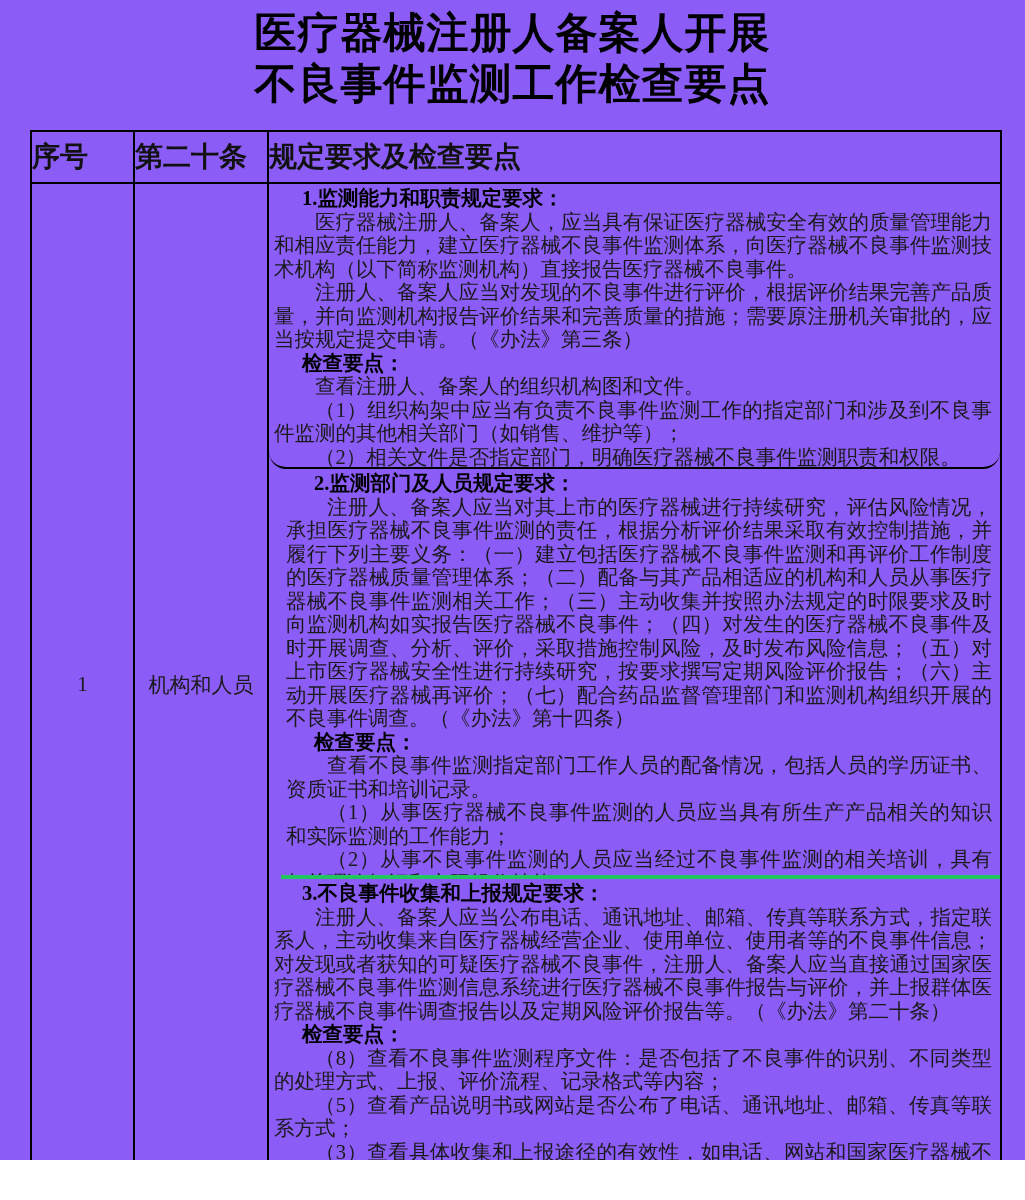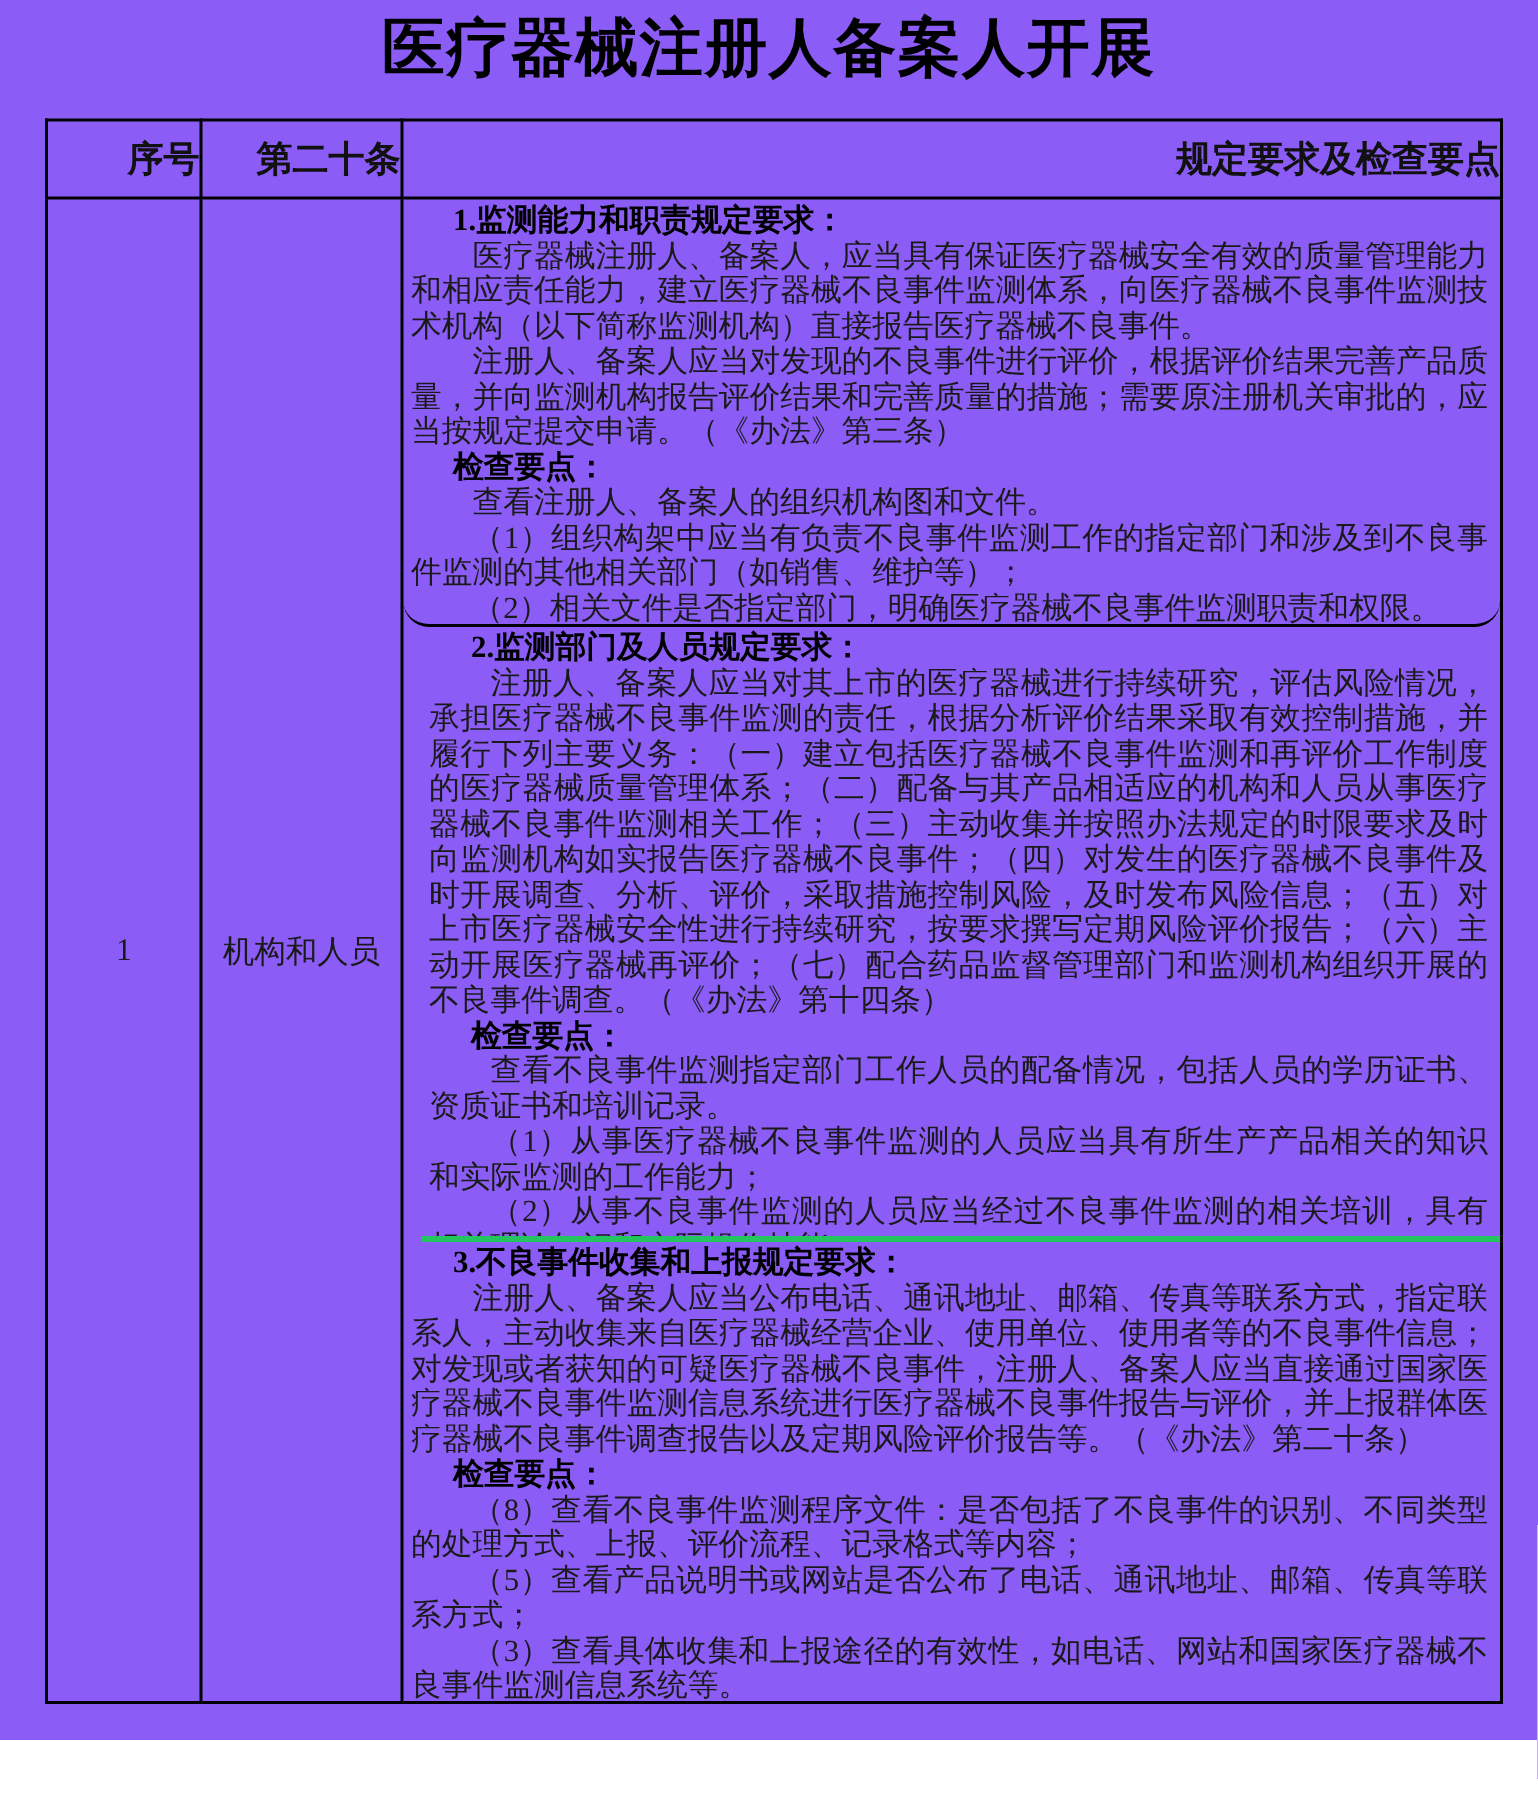--- a/index.html
+++ b/index.html
@@ -35,22 +35,22 @@
   col.c2 { width: 134px; }
   col.c3 { width: 733px; }
   .tbl th, .tbl td {
     border: 2px solid #000000;
     padding: 0;
   }
   .tbl th {
     height: 50px;
     font-family: "Liberation Sans", "DejaVu Sans", sans-serif;
     font-weight: bold;
-    font-size: 24px;
-    text-align: right;
+    font-size: 28px;
+    text-align: left;
     vertical-align: middle;
     color: #111111;
     margin-left: 40px;
   }
   td.seq-cell, td.item-cell {
     text-align: center;
     vertical-align: middle;
     font-size: 21px;
     color: #1a1a1a;
   }
@@ -79,20 +79,21 @@
     text-indent: 41px;
   }
 </style>
 </head>
 <body>
 
 <div class="page">
 
   <div class="doc-title">
     <div>医疗器械注册人备案人开展</div>
+    <div>不良事件监测工作检查要点</div>
   </div>
 
   <table class="tbl">
     <colgroup>
         <col class="c1">
         <col class="c2">
         <col class="c3">
       </colgroup>
     <thead>
       <tr>

